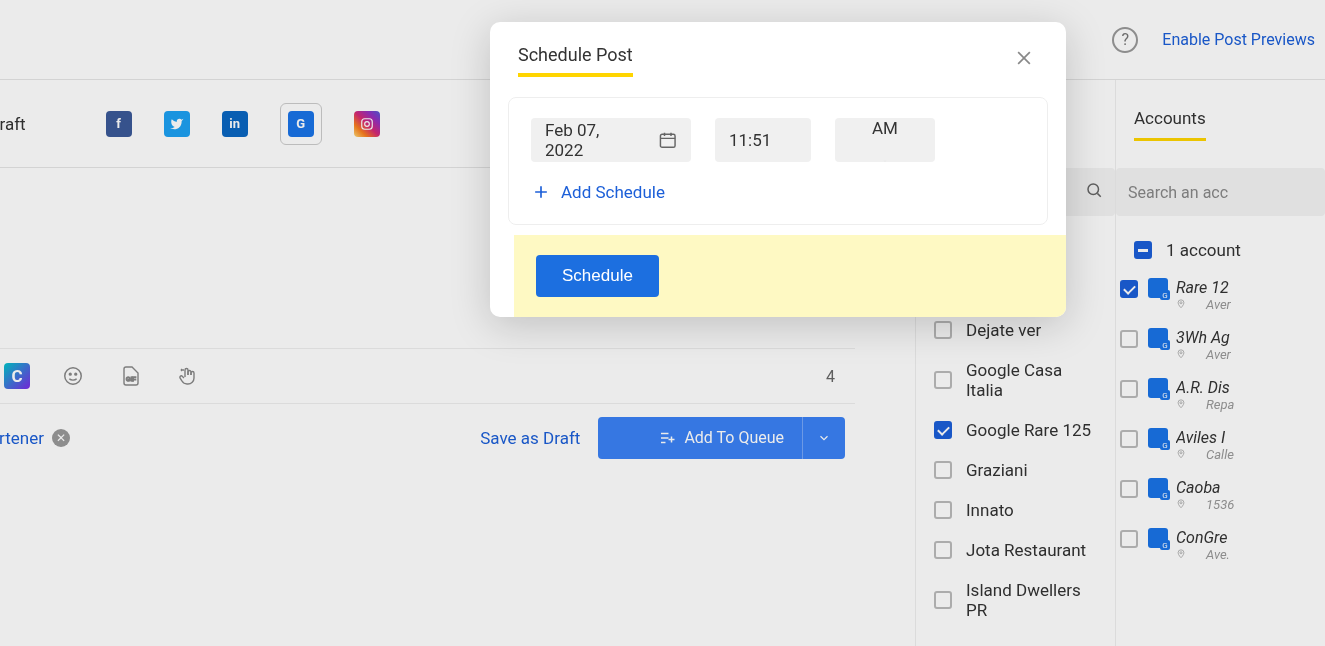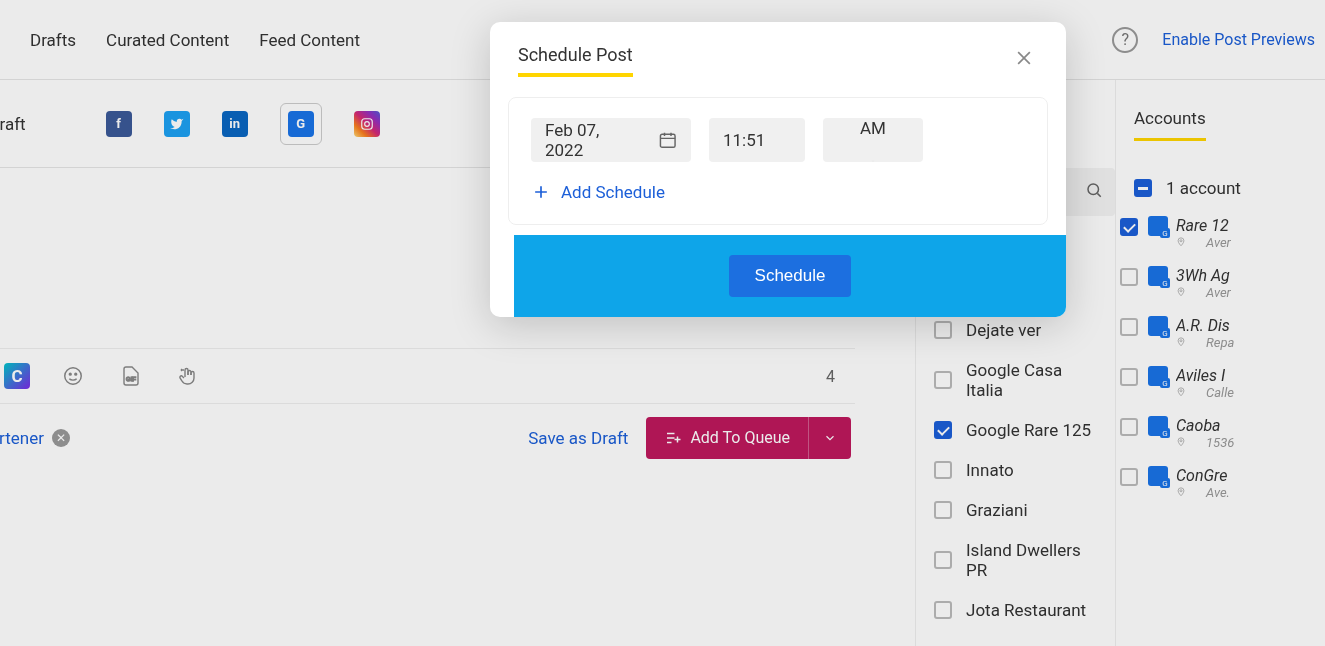--- a/index.html
+++ b/index.html
@@ -117,22 +117,23 @@
   .shortener-x {
     display:inline-flex; width:18px; height:18px; border-radius:50%;
     background:#999; color:#fff; align-items:center; justify-content:center;
     font-size:12px; margin-left:8px;
   }
   .save-draft-link {
     margin-left:auto; color:#1c5fd8; font-size:17px; margin-right:18px; cursor:pointer;
   }
   .queue-btn {
     display:flex; align-items:center; height:42px;
-    background:#be185d; color:#fff; border-radius:4px;
-    margin-right:4px;
+    background:#3b82f6; color:#fff; border-radius:4px;
+    margin-right:10px;
+    padding-left:42px;
   }
   .queue-btn .main {
     padding:0 18px; display:flex; align-items:center; gap:8px;
     font-size:16px; border-right:1px solid rgba(255,255,255,0.3);
     height:100%;
   }
   .queue-btn .caret {
     padding:0 14px; display:flex; align-items:center; height:100%;
   }
 
@@ -234,21 +235,21 @@
     margin-left:auto; color:#888; font-size:22px; cursor:pointer;
     padding:4px;
   }
 
   .schedule-card {
     margin:8px 18px 0 18px;
     border:1px solid #eee; border-radius:8px;
     background:#fff;
     padding:20px 22px 22px 22px;
   }
-  .schedule-row { display:flex; gap:18px; align-items:center; }
+  .schedule-row { display:flex; gap:24px; align-items:center; }
   .input-pill {
     background:#f0f0f0; height:44px; border-radius:4px;
     display:flex; align-items:center;
     padding:0 14px;
     font-size:17px; color:#333;
   }
   .date-pill { width:160px; gap:18px; }
   .date-pill svg { margin-left:auto; }
   .time-pill { width:96px; }
   .ampm-pill { width:100px; gap:22px;flex-direction:column; }
@@ -257,44 +258,39 @@
     display:flex; align-items:center; gap:10px;
     color:#1c5fd8; font-size:17px;
     margin-top:20px; cursor:pointer;
   }
   .add-schedule .plus-circ {
     width:20px; height:20px;
     display:flex;align-items:center;justify-content:center;
   }
 
   .modal-footer {
-    background:#0ea5e9;
-    display:flex; justify-content:center;
+    background:#fef9c3;
+    display:flex; justify-content:flex-start;
     padding:20px 22px;
     margin-top:10px;
     margin-left:24px;
   }
   .schedule-btn {
     background:#1c6fe0; color:#fff;
     border:none; border-radius:4px;
     height:42px; padding:0 26px;
     font-size:17px; cursor:pointer;
   }
 </style>
 </head>
 <body>
 
 <div class="page">
 
   <div class="topbar">
-    <div class="tabs">
-      <div class="tab">Drafts</div>
-      <div class="tab">Curated Content</div>
-      <div class="tab">Feed Content</div>
-    </div>
     <div class="topbar-right">
       <div class="help-circle">?</div>
       <div class="enable-link">Enable Post Previews</div>
     </div>
   </div>
 
   <div style="display:flex;">
 
     <div style="flex:1; max-width:855px;">
       <div class="compose-band">
@@ -406,40 +402,43 @@
           <div class="client-item">
             <div class="chk"></div>
             <span>Google Casa Italia</span>
           </div>
           <div class="client-item">
             <div class="chk checked"></div>
             <span>Google Rare 125</span>
           </div>
           <div class="client-item">
             <div class="chk"></div>
+            <span>Graziani</span>
+          </div>
+          <div class="client-item">
+            <div class="chk"></div>
             <span>Innato</span>
           </div>
           <div class="client-item">
             <div class="chk"></div>
-            <span>Graziani</span>
+            <span>Jota Restaurant</span>
           </div>
           <div class="client-item">
             <div class="chk"></div>
             <span>Island Dwellers PR</span>
-          </div>
-          <div class="client-item">
-            <div class="chk"></div>
-            <span>Jota Restaurant</span>
           </div>
         </div>
     </div>
 
     <div class="panel accounts">
       <div class="panel-header active">
         <span>Accounts</span>
+      </div>
+      <div class="panel-search" style="margin-left:0;">
+        <span>Search an acc</span>
       </div>
       <div class="client-item">
         <div class="chk indet"></div>
         <span>1 account</span>
       </div>
       <div class="panel-list" id="accounts-list">
           <div class="acct-item">
             <div class="chk checked"></div>
             <div class="acct-badge"></div>
             <div class="acct-text">

